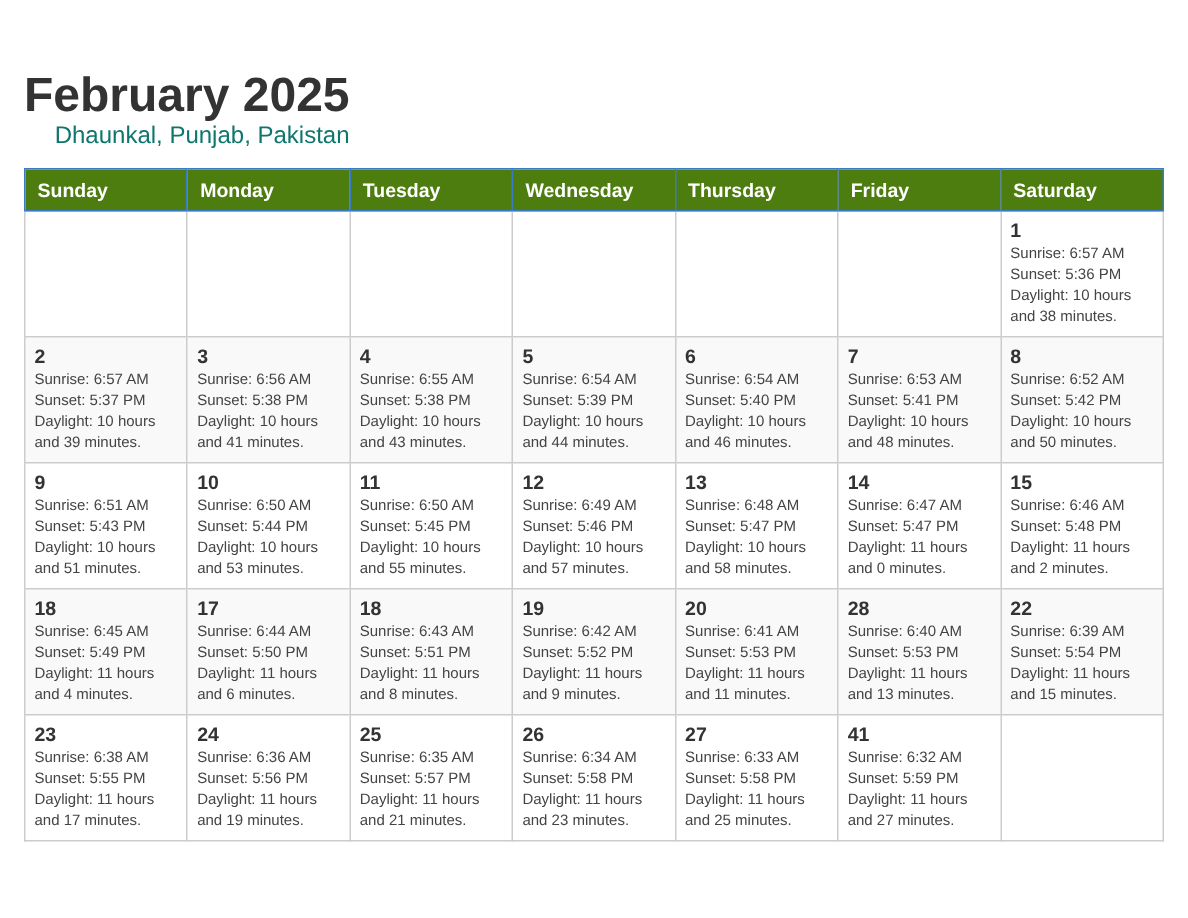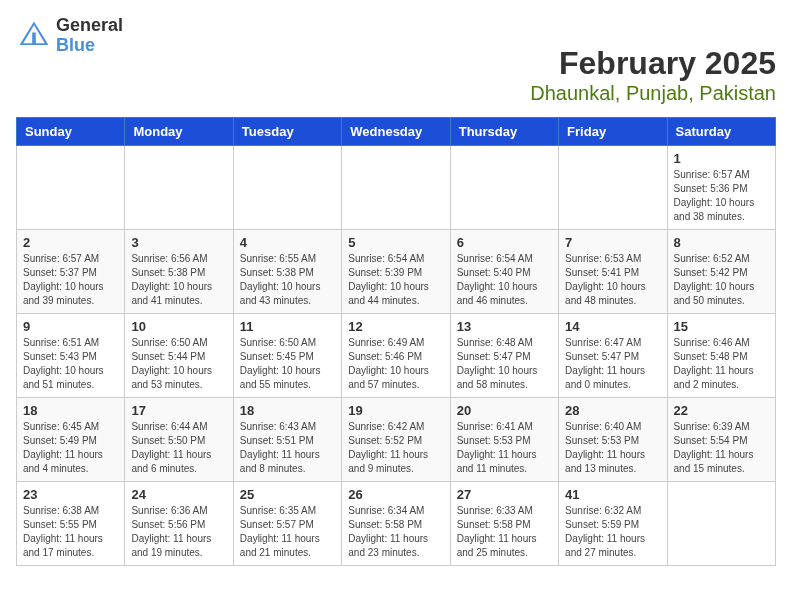--- a/index.html
+++ b/index.html
@@ -43,30 +43,30 @@
     .title-block {
       text-align: right;
     }
     .month-year {
       font-size: 32px;
       font-weight: bold;
       color: #333;
       margin-top: 29px;
     }
     .location {
-      font-size: 20px;
-      color: #4d7c0f;
+      font-size: 16px;
+      color: #0f766e;
     }
     .calendar {
       width: 100%;
       border-collapse: collapse;
       border: 1px solid #ccc;
     }
     .calendar th {
-      background-color: #1d4ed8;
+      background-color: #4d7c0f;
       color: #fff;
       font-size: 13px;
       font-weight: bold;
       padding: 6px 8px;
       text-align: left;
       border: 1px solid #3a7bc8;
     }
     .calendar td {
       width: calc(100% / 7);
       vertical-align: top;
@@ -96,30 +96,20 @@
       margin-top: 36px;
     }
     .empty-cell {
       background-color: #fff !important;
     }
   </style>
 </head>
 <body>
 
 <div class="header">
-  <div class="logo">
-    <svg class="logo-icon" viewBox="0 0 40 40">
-      <polygon points="20,4 36,30 4,30" fill="#4a90d9"></polygon>
-      <polygon points="20,8 32,28 22,28 22,16 18,16 18,28 8,28" fill="#fff"></polygon>
-    </svg>
-    <div class="logo-text">
-      <span class="logo-general">General</span>
-      <span class="logo-blue">Blue</span>
-    </div>
-  </div>
   <div class="title-block">
     <div class="month-year">February 2025</div>
     <div class="location">Dhaunkal, Punjab, Pakistan</div>
   </div>
 </div>
 
 <table class="calendar">
   <thead>
     <tr>
     <th>Sunday</th>

